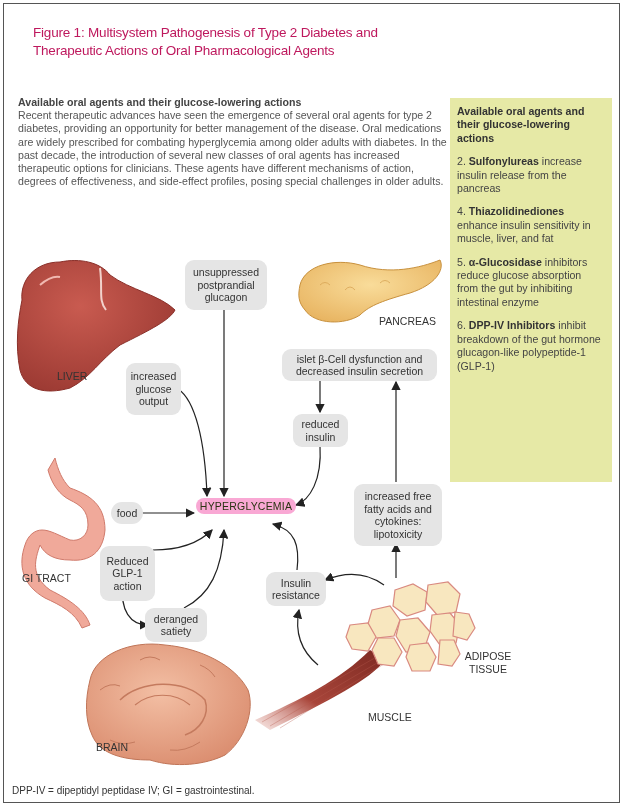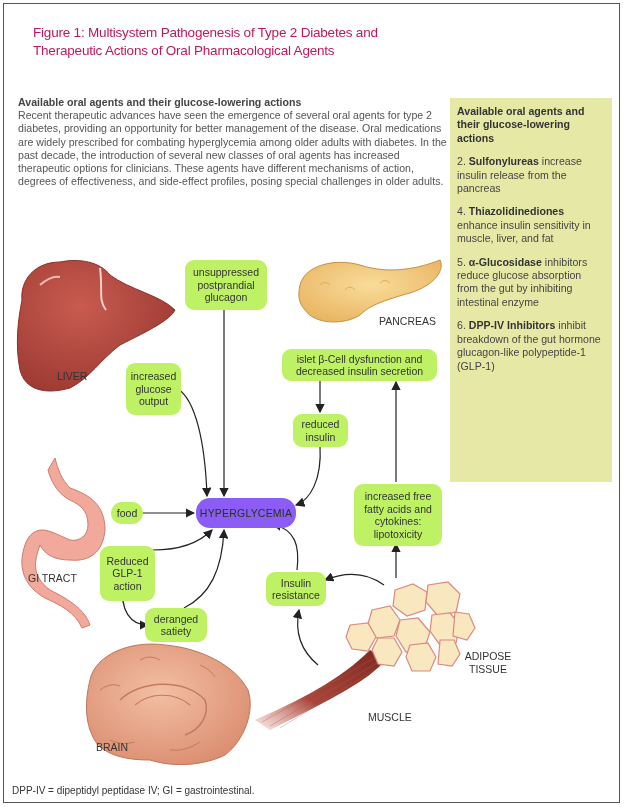--- a/index.html
+++ b/index.html
@@ -12,25 +12,25 @@
            letter-spacing: -0.2px; margin-left: 20px; }
   .intro { position: absolute; left: 18px; top: 96px; width: 430px; font-size: 10.6px;
            line-height: 13.2px; color: #555; }
   .intro .h { font-weight: bold; color: #444; display: block; }
   .sidebar { position: absolute; left: 450px; top: 98px; width: 162px; height: 384px;
              background: #e6e9a6; box-sizing: border-box; padding: 7px 7px; font-size: 10.6px;
              line-height: 13.4px; color: #444; }
   .sidebar .sh { font-weight: bold; color: #333; margin-bottom: 10px; }
   .sidebar .item { margin-bottom: 10px; }
   .sidebar .item b { color: #333; }
-  .box { position: absolute; background: #bef264; border-radius: 9px; color: #333;
+  .box { position: absolute; background: #e5e5e5; border-radius: 9px; color: #333;
          font-size: 10.5px; line-height: 12.5px; text-align: center; display: flex;
          align-items: center; justify-content: center; box-sizing: border-box; padding: 2px 4px; }
-  .hyper { position: absolute; left: 196px; top: 498px; width: 100px; height: 30px;
-           background: #8b5cf6; border-radius: 14px; color: #2a3312; font-size: 10.5px;
+  .hyper { position: absolute; left: 196px; top: 498px; width: 100px; height: 16px;
+           background: #f9a8d4; border-radius: 14px; color: #2a3312; font-size: 10.5px;
            display: flex; align-items: center; justify-content: center; letter-spacing: 0.2px; }
   .label { position: absolute; font-size: 10.5px; color: #333; text-align: center; line-height: 13px; }
   .footnote { position: absolute; left: 12px; top: 785px; font-size: 10px; color: #333;
               font-family: "Liberation Sans Narrow", "Liberation Sans", sans-serif; }
   svg.layer { position: absolute; left: 0; top: 0; }
 </style>
 </head>
 <body>
 
 <div class="frame"></div>
@@ -157,18 +157,18 @@
 <div class="box" style="left:111px;top:502px;width:32px;height:22px;border-radius:11px;">food</div>
 <div class="box" style="left:100px;top:546px;width:55px;height:55px;">Reduced GLP-1 action</div>
 <div class="box" style="left:145px;top:608px;width:62px;height:34px;">deranged satiety</div>
 <div class="box" style="left:266px;top:572px;width:60px;height:34px;">Insulin resistance</div>
 <div class="box" style="left:354px;top:484px;width:88px;height:62px;">increased free fatty acids and cytokines: lipotoxicity</div>
 
 <div class="hyper">HYPERGLYCEMIA</div>
 
 <div class="label" style="left:57px;top:370px;">LIVER</div>
 <div class="label" style="left:379px;top:315px;">PANCREAS</div>
-<div class="label" style="left:28px;top:572px;">GI TRACT</div>
+<div class="label" style="left:22px;top:572px;">GI TRACT</div>
 <div class="label" style="left:80px;top:741px;padding-left:16px;">BRAIN</div>
 <div class="label" style="left:368px;top:711px;">MUSCLE</div>
 <div class="label" style="left:463px;top:650px;width:50px;">ADIPOSE TISSUE</div>
 
 <div class="footnote">DPP-IV = dipeptidyl peptidase IV; GI = gastrointestinal.</div>
 
 </body></html>

